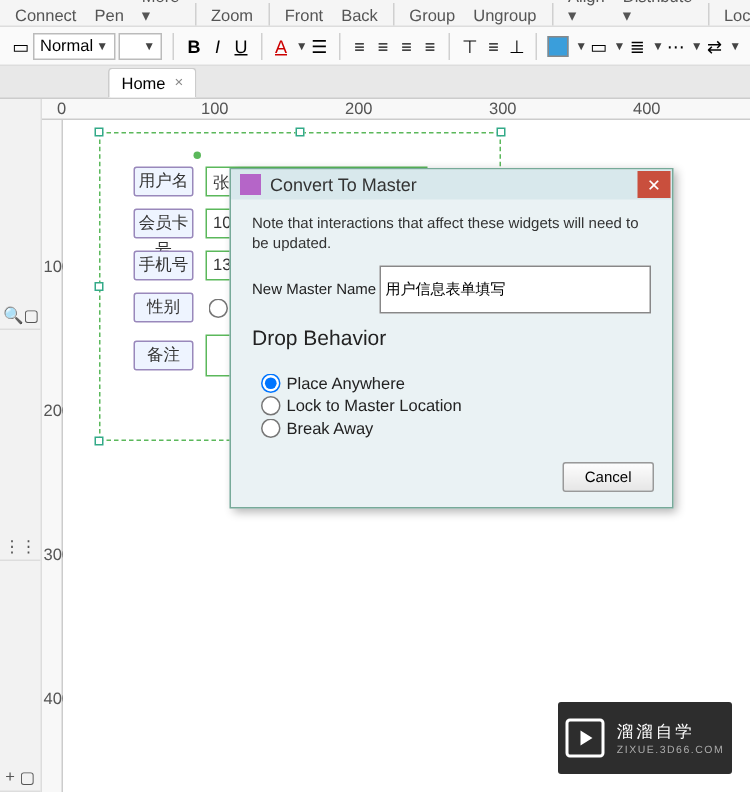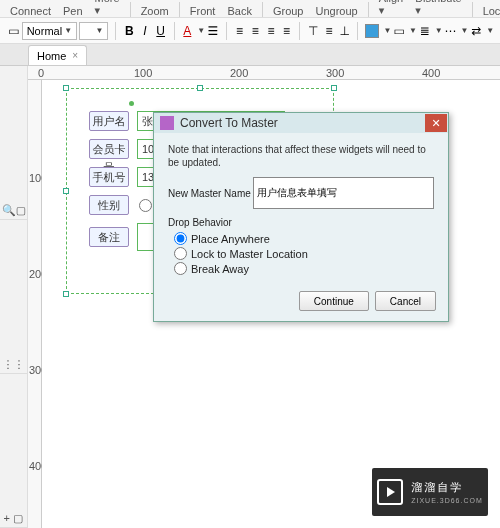--- a/index.html
+++ b/index.html
@@ -12,21 +12,21 @@
 
 .fmt-toolbar { height: 26px; background: #fafafa; border-bottom: 1px solid #ddd; display: flex; align-items: center; padding: 0 6px; }
 .dd-label { width: 58px; height: 18px; border: 1px solid #bbb; background: #fff; font-size: 10px; padding: 1px 4px; margin-right: 2px; display: flex; align-items: center; justify-content: space-between; }
 .dd-num { width: 40px; }
 .fmt-btn { width: 20px; height: 20px; border: 1px solid transparent; background: transparent; margin: 0 1px; display: inline-flex; align-items: center; justify-content: center; font-size: 12px; cursor: pointer; }
 .color-swatch { width: 14px; height: 14px; background: #3a9edb; border: 1px solid #888; }
 .vsep { height: 18px; border-right: 1px solid #d0d0d0; margin: 0 5px; }
 .caret { font-size: 8px; color: #444; margin-left: 2px; }
 
 .tab-bar { height: 22px; background: #e8e8e8; border-bottom: 1px solid #ccc; display: flex; align-items: flex-end; padding-left: 28px; }
-.tab { height: 20px; background: #fff; border: 1px solid #ccc; border-bottom: none; padding: 2px 8px; font-size: 10px; display: flex; align-items: center; border-radius: 3px 3px 0 0; }
+.tab { height: 20px; background: #fff; border: 1px solid #ccc; border-bottom: none; padding: 2px 8px; font-size: 10px; display: flex; align-items: center; border-radius: 3px 3px 0 0; margin-left: 44px; }
 .tab .close { margin-left: 6px; color: #888; font-size: 10px; cursor: pointer; }
 
 .main-wrap { position: relative; display: flex; height: 462px; }
 .left-dock { width: 28px; background: #f2f2f2; border-right: 1px solid #ddd; display: flex; flex-direction: column; }
 .dock-pane { flex: 1; border-bottom: 1px solid #ddd; position: relative; }
 .dock-ctrl { position: absolute; bottom: 2px; left: 2px; right: 2px; display: flex; justify-content: space-around; font-size: 9px; color: #555; }
 .dock-ctrl span { cursor: pointer; }
 
 .canvas-area { flex: 1; position: relative; background: #fff; overflow: hidden; }
 .hruler { height: 14px; background: #f8f8f8; border-bottom: 1px solid #ccc; position: relative; font-size: 8px; color: #555; }
@@ -55,21 +55,21 @@
 .dialog { position: absolute; left: 153px; top: 112px; width: 296px; background: #eaf2f4; border: 1px solid #7a9; box-shadow: 2px 2px 6px rgba(0,0,0,0.3); z-index: 100; }
 .dlg-title { height: 20px; background: #d8e8ec; display: flex; align-items: center; position: relative; }
 .dlg-icon { width: 14px; height: 14px; background: #b565c8; margin: 0 6px; }
 .dlg-title-text { flex: 1; text-align: left; font-size: 12px; color: #333; }
 .dlg-close { width: 22px; height: 18px; background: #c94f3d; color: #fff; display: flex; align-items: center; justify-content: center; position: absolute; right: 1px; top: 1px; font-size: 11px; cursor: pointer; }
 .dlg-body { padding: 10px 14px 6px; }
 .dlg-note { font-size: 10px; color: #333; line-height: 1.3; margin-bottom: 8px; }
 .dlg-field-row { display: flex; align-items: center; margin-bottom: 8px; }
 .dlg-field-label { font-size: 10px; color: #222; width: 85px; }
 .dlg-field-input { flex: 1; height: 32px; border: 1px solid #888; font-size: 10px; padding: 0 3px; }
-.dlg-section-label { font-size: 10px; color: #222; margin-bottom: 4px; }
+.dlg-section-label { font-size: 14px; color: #222; margin-bottom: 16px; }
 .dlg-radio-row { display: flex; align-items: center; font-size: 10px; color: #222; margin: 2px 0 2px 6px; }
 .dlg-radio-row input { margin-right: 4px; }
 .dlg-buttons { display: flex; justify-content: flex-end; gap: 6px; padding: 8px 12px 10px; }
 .dlg-btn { height: 20px; padding: 0 14px; background: linear-gradient(#fdfdfd,#e6e6e6); border: 1px solid #999; font-size: 10px; cursor: pointer; border-radius: 2px; }
 
 .watermark { position: absolute; right: 12px; bottom: 12px; width: 116px; height: 48px; background: #2d2d2d; color: #fff; display: flex; align-items: center; justify-content: center; font-size: 13px; letter-spacing: 2px; border-radius: 2px; z-index: 200; }
 .watermark .play { width: 26px; height: 26px; border: 2px solid #fff; border-radius: 3px; display: flex; align-items: center; justify-content: center; margin-right: 8px; }
 .watermark .play::before { content: ""; border-left: 8px solid #fff; border-top: 5px solid transparent; border-bottom: 5px solid transparent; margin-left: 2px; }
 .watermark .sub { font-size: 7px; letter-spacing: 1px; display: block; color: #aaa; margin-top: 2px; }
 </style>
@@ -274,21 +274,20 @@
     <label class="dlg-radio-row">
         <input type="radio" name="drop" style="">
         <span>Lock to Master Location</span>
       </label>
     <label class="dlg-radio-row">
         <input type="radio" name="drop" style="">
         <span>Break Away</span>
       </label>
   </div>
   <div class="dlg-buttons">
-    <button class="dlg-btn">Continue</button>
     <button class="dlg-btn">Cancel</button>
   </div>
 </div>
 
 <div class="watermark">
   <div class="play"></div>
   <div>
     <span>溜溜自学</span>
     <span class="sub">ZIXUE.3D66.COM</span>
   </div>

